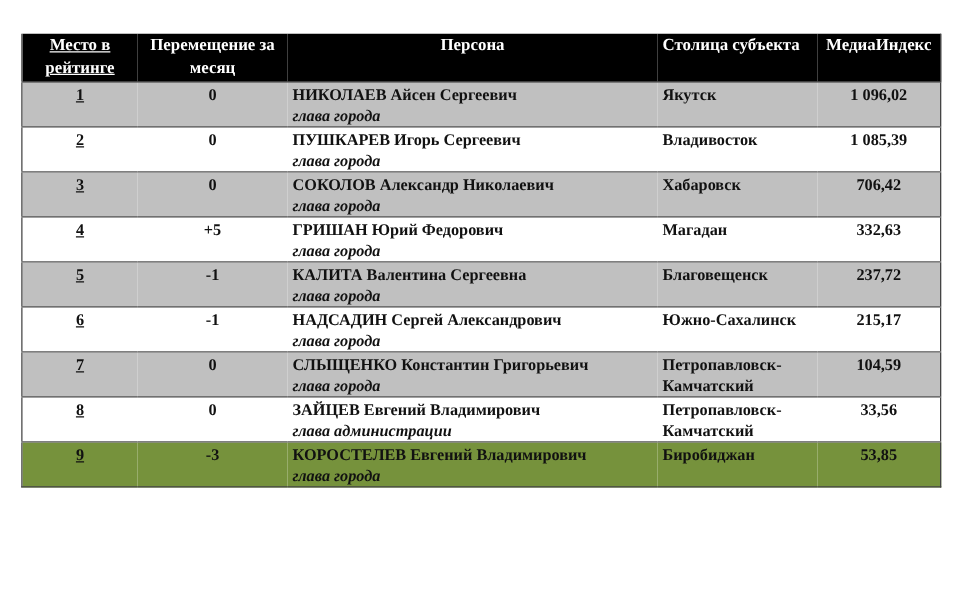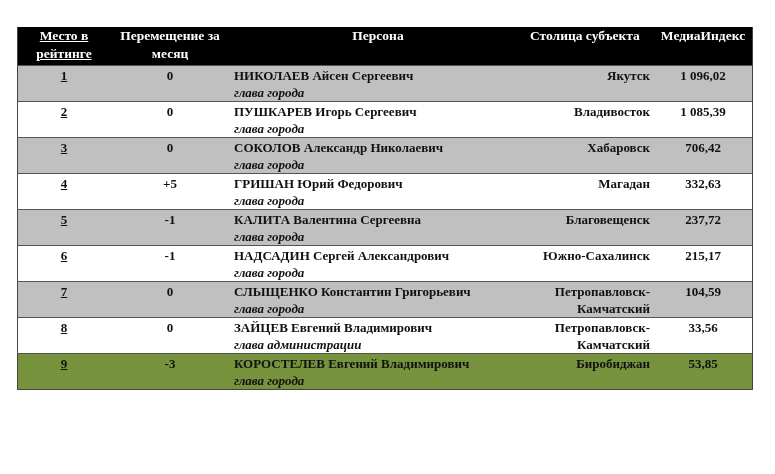--- a/index.html
+++ b/index.html
@@ -19,21 +19,21 @@
     height: 34px; padding: 0 4px; vertical-align: top;
     line-height: 17px; border-top: 1px solid #555; padding-top: 1px;
   }
   table.rating tr.gray td { background: #c0c0c0; }
   table.rating tr.white td { background: #ffffff; }
   table.rating tr.green td { background: #76923c; }
   table.rating { border-left: 1px solid #444; border-right: 1px solid #444; border-bottom: 1px solid #444; }
   .c-rank { width: 84px; text-align: center; text-decoration: underline; }
   .c-move { width: 112px; text-align: center; }
   .c-person { width: 288px; text-align: left; }
-  .c-city { width: 120px; text-align: right; }
+  .c-city { width: 120px; text-align: left; }
   .c-index { text-align: center; }
   th.c-person { text-align: center; }
   th.c-city { text-align: left; padding-left: 12px; }
   .name { display: block; white-space: nowrap; }
   .role { display: block; font-style: italic; white-space: nowrap; }
 </style>
 </head>
 <body>
 
 <table class="rating">

